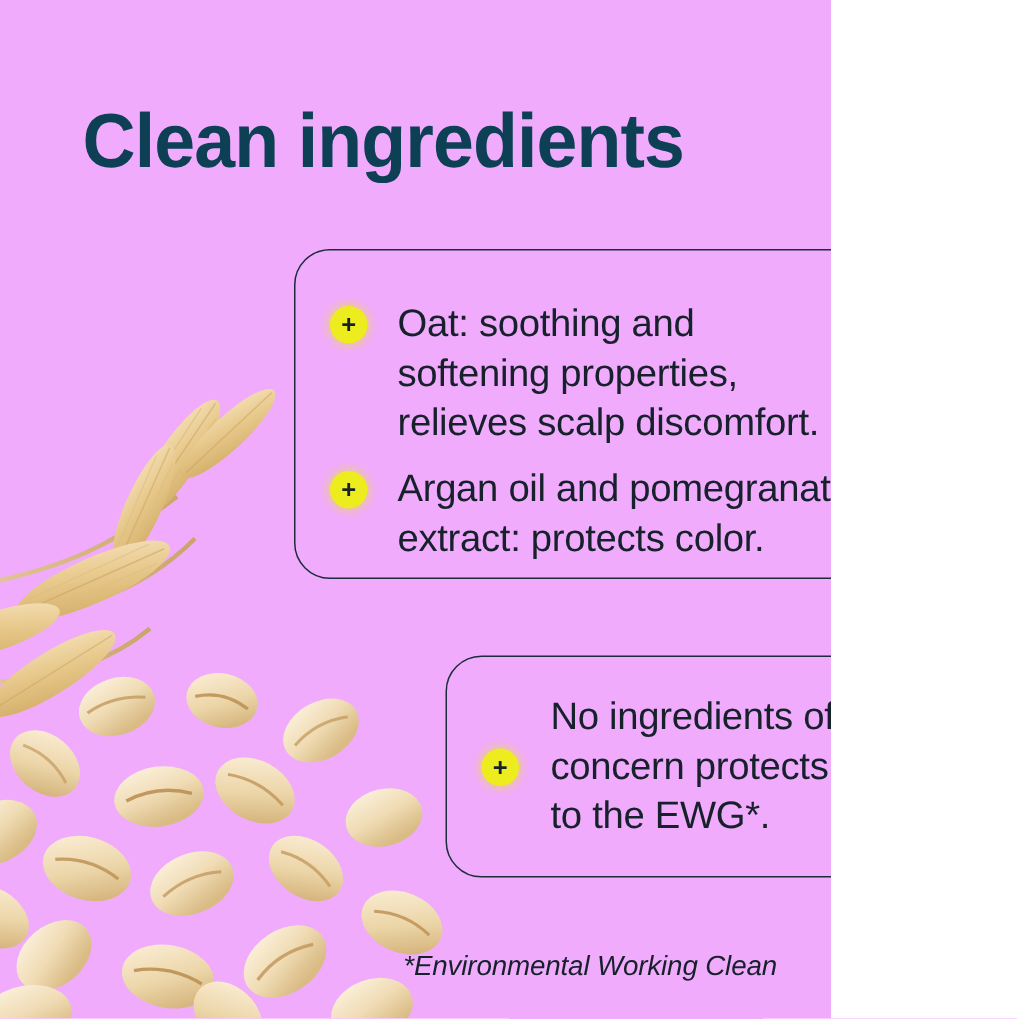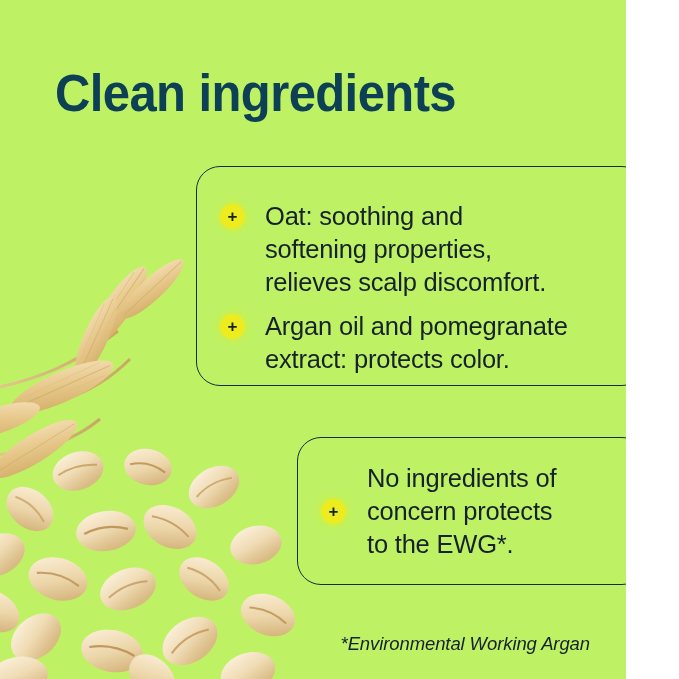--- a/index.html
+++ b/index.html
@@ -8,23 +8,23 @@
   }
   body {
     width: 679px;
     height: 679px;
     overflow: hidden;
     font-family: "Liberation Sans", sans-serif;
   }
 
   #page {
     position: relative;
-    width: 626px;
+    width: 554px;
     height: 679px;
-    background: #bef264;
+    background: #f0abfc;
     overflow: hidden;
   }
 
   
   #page-title {
     position: absolute;
     left: 55px;
     top: 30px;
     font-size: 51px;
     line-height: 60px;
@@ -285,15 +285,15 @@
 
   <div id="card-ewg" class="card"></div>
 
   <div id="bullet-ewg" class="bullet-row">
     <span class="badge">+</span>
     <span class="bullet-text">No ingredients of
 concern protects
 to the EWG*.</span>
   </div>
 
-  <div id="footnote">*Environmental Working Argan</div>
+  <div id="footnote">*Environmental Working Clean</div>
 
 </div>
 
 </body></html>

